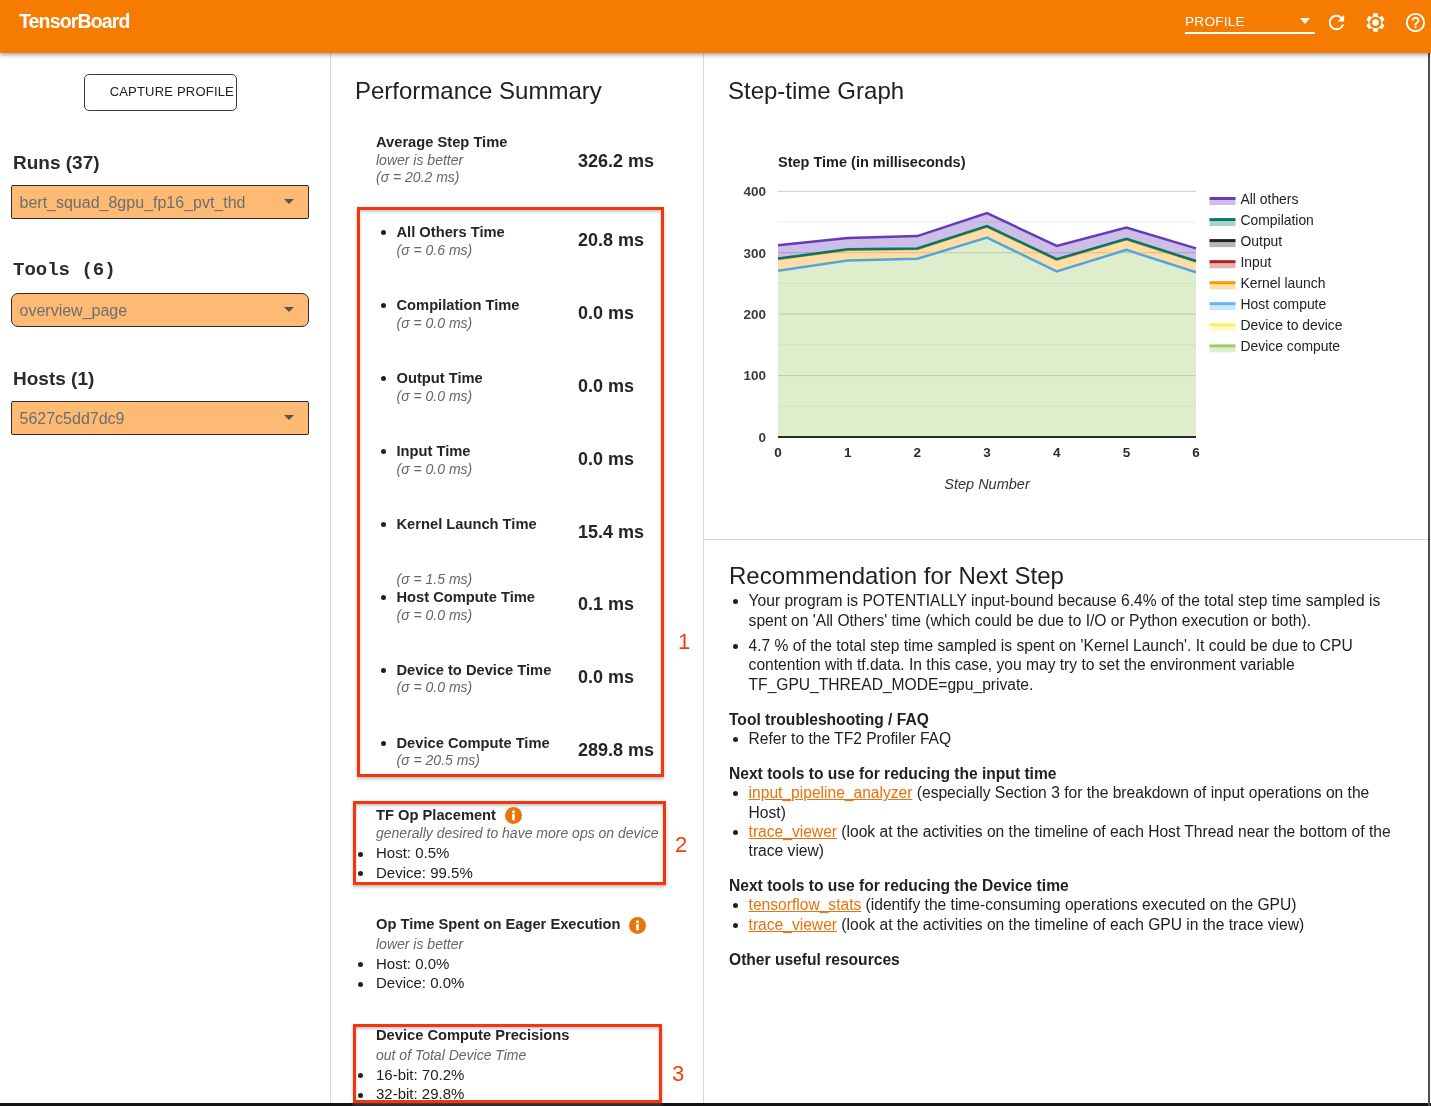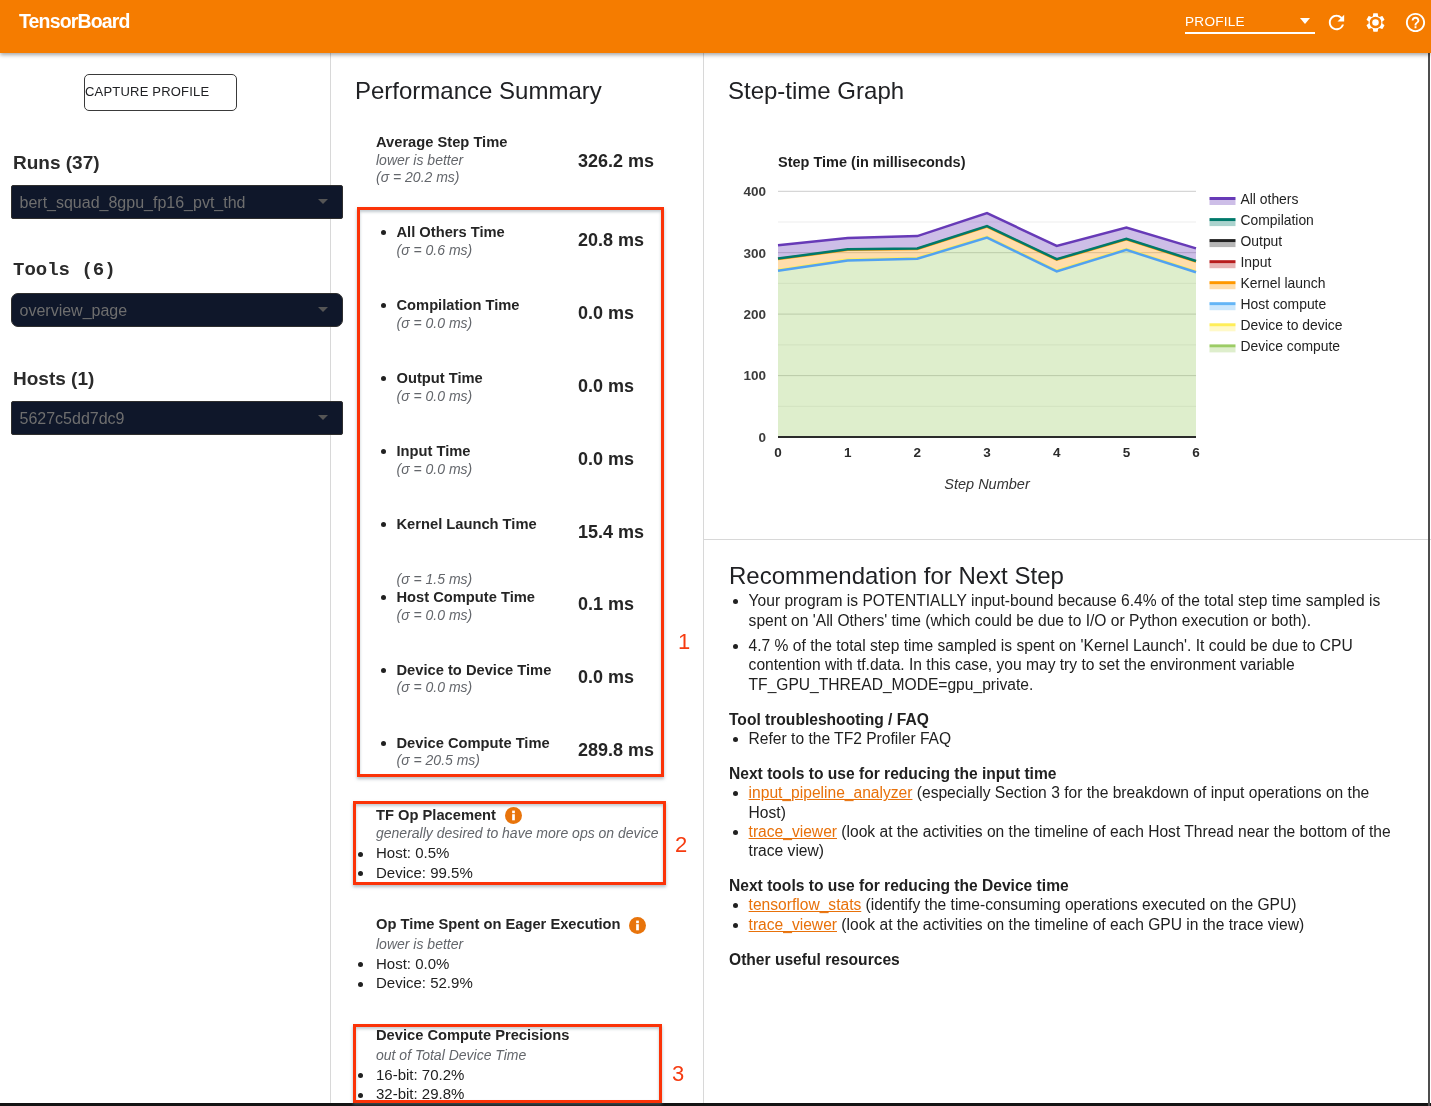--- a/index.html
+++ b/index.html
@@ -11,22 +11,22 @@
           box-shadow:0 2px 4px rgba(0,0,0,.35);z-index:5;}
   .vline{position:absolute;width:1px;background:#d8d8d8;}
   .hline{position:absolute;height:1px;background:#d8d8d8;}
   .rbox{position:absolute;border:3.5px solid #fb3308;box-sizing:border-box;box-shadow:0 2px 3px rgba(105,125,140,.5), inset 0 2px 3px rgba(105,125,140,.4);}
   .it{font-style:italic;color:#63666b;}
   .num{color:#f63b10;font-size:22px;}
   .lbl{font-weight:bold;font-size:14.7px;color:#252525;}
   .val{font-weight:bold;font-size:18px;color:#252525;}
   .bdot{position:absolute;width:5px;height:5px;border-radius:50%;background:#212121;}
   .slabel{font-size:19px;font-weight:bold;color:#2b2b2b;}
-  .sbox{position:absolute;border:1.5px solid #2e2e2e;border-radius:2px;background:#0f172a;box-sizing:border-box;
-        width:332px;height:34px;}
+  .sbox{position:absolute;border:1.5px solid #2e2e2e;border-radius:2px;background:#fdba74;box-sizing:border-box;
+        width:298px;height:34px;}
   .sbox .txt{position:absolute;left:7.5px;top:8px;font-size:16px;color:#6e6e6e;}
   .caret{position:absolute;width:0;height:0;border-left:5px solid transparent;
          border-right:5px solid transparent;border-top:5.5px solid #555;}
 </style>
 </head>
 <body>
 
 <div id="header">
   <div class="t" style="left:19px;top:12.3px;font-size:19.5px;font-weight:bold;color:#fff;letter-spacing:-.85px;">TensorBoard</div>
   <div class="t" style="left:1185px;top:15px;font-size:13.6px;color:#fff;letter-spacing:.25px;">PROFILE</div>
@@ -48,21 +48,21 @@
   </svg>
 </div>
 
 <div class="vline" style="left:330px;top:53px;height:1050px;"></div>
 <div class="vline" style="left:703px;top:53px;height:1050px;"></div>
 <div class="hline" style="left:704px;top:539px;width:727px;"></div>
 <div class="abs" style="left:0;top:1103px;width:1431px;height:3px;background:#141414;"></div>
 <div class="abs" style="left:1428px;top:53px;width:2px;height:1053px;background:#4d4d4d;"></div>
 
 <div class="abs" style="left:84px;top:74px;width:153px;height:37px;border:1.8px solid #3a3a3a;border-radius:5px;box-sizing:border-box;">
-  <div class="t" style="left:0;top:9.9px;width:149px;text-align:left;font-size:13px;font-weight:400;letter-spacing:.2px;color:#202124;">CAPTURE PROFILE</div>
+  <div class="t" style="left:0;top:9.9px;width:149px;text-align:right;font-size:13px;font-weight:400;letter-spacing:.2px;color:#202124;">CAPTURE PROFILE</div>
 </div>
 
 <div class="t slabel" style="left:13px;top:153px;">Runs (37)</div>
 <div class="sbox" style="left:11px;top:185px;">
   <div class="txt">bert_squad_8gpu_fp16_pvt_thd</div>
   <div class="caret" style="right:14px;top:13px;"></div>
 </div>
 
 <div class="t slabel" style="left:13px;top:261px;font-family:Liberation Mono, monospace;">Tools (6)</div>
 <div class="sbox" style="left:11px;top:293px;border-radius:7px;">
@@ -137,21 +137,21 @@
 <div class="t lbl" style="left:376px;top:917.1px;">Op Time Spent on Eager Execution</div>
 <svg class="abs" style="left:629px;top:916.5px;" width="17" height="17" viewBox="0 0 17 17">
   <circle cx="8.5" cy="8.5" r="8.5" fill="#e8740b"></circle>
   <rect x="7.15" y="7.2" width="2.7" height="6.1" fill="#fff"></rect>
   <rect x="7.15" y="3.6" width="2.7" height="2.6" fill="#fff"></rect>
 </svg>
 <div class="t it" style="left:376px;top:937px;font-size:14px;">lower is better</div>
 <div class="bdot" style="left:358px;top:962.3px;"></div>
 <div class="t" style="left:376px;top:955.6px;font-size:15px;color:#212121;">Host: 0.0%</div>
 <div class="bdot" style="left:358px;top:981.6px;"></div>
-<div class="t" style="left:376px;top:974.9px;font-size:15px;color:#212121;">Device: 52.9%</div>
+<div class="t" style="left:376px;top:974.9px;font-size:15px;color:#212121;">Device: 0.0%</div>
 
 <div class="rbox" style="left:353px;top:1024px;width:309px;height:79px;"></div>
 <div class="t lbl" style="left:376px;top:1028.2px;">Device Compute Precisions</div>
 <div class="t it" style="left:376px;top:1048px;font-size:14px;">out of Total Device Time</div>
 <div class="bdot" style="left:358px;top:1073.4px;"></div>
 <div class="t" style="left:376px;top:1066.7px;font-size:15px;color:#212121;">16-bit: 70.2%</div>
 <div class="bdot" style="left:358px;top:1092.6px;"></div>
 <div class="t" style="left:376px;top:1085.9px;font-size:15px;color:#212121;">32-bit: 29.8%</div>
 <div class="t num" style="left:672px;top:1063.2px;">3</div>
 

